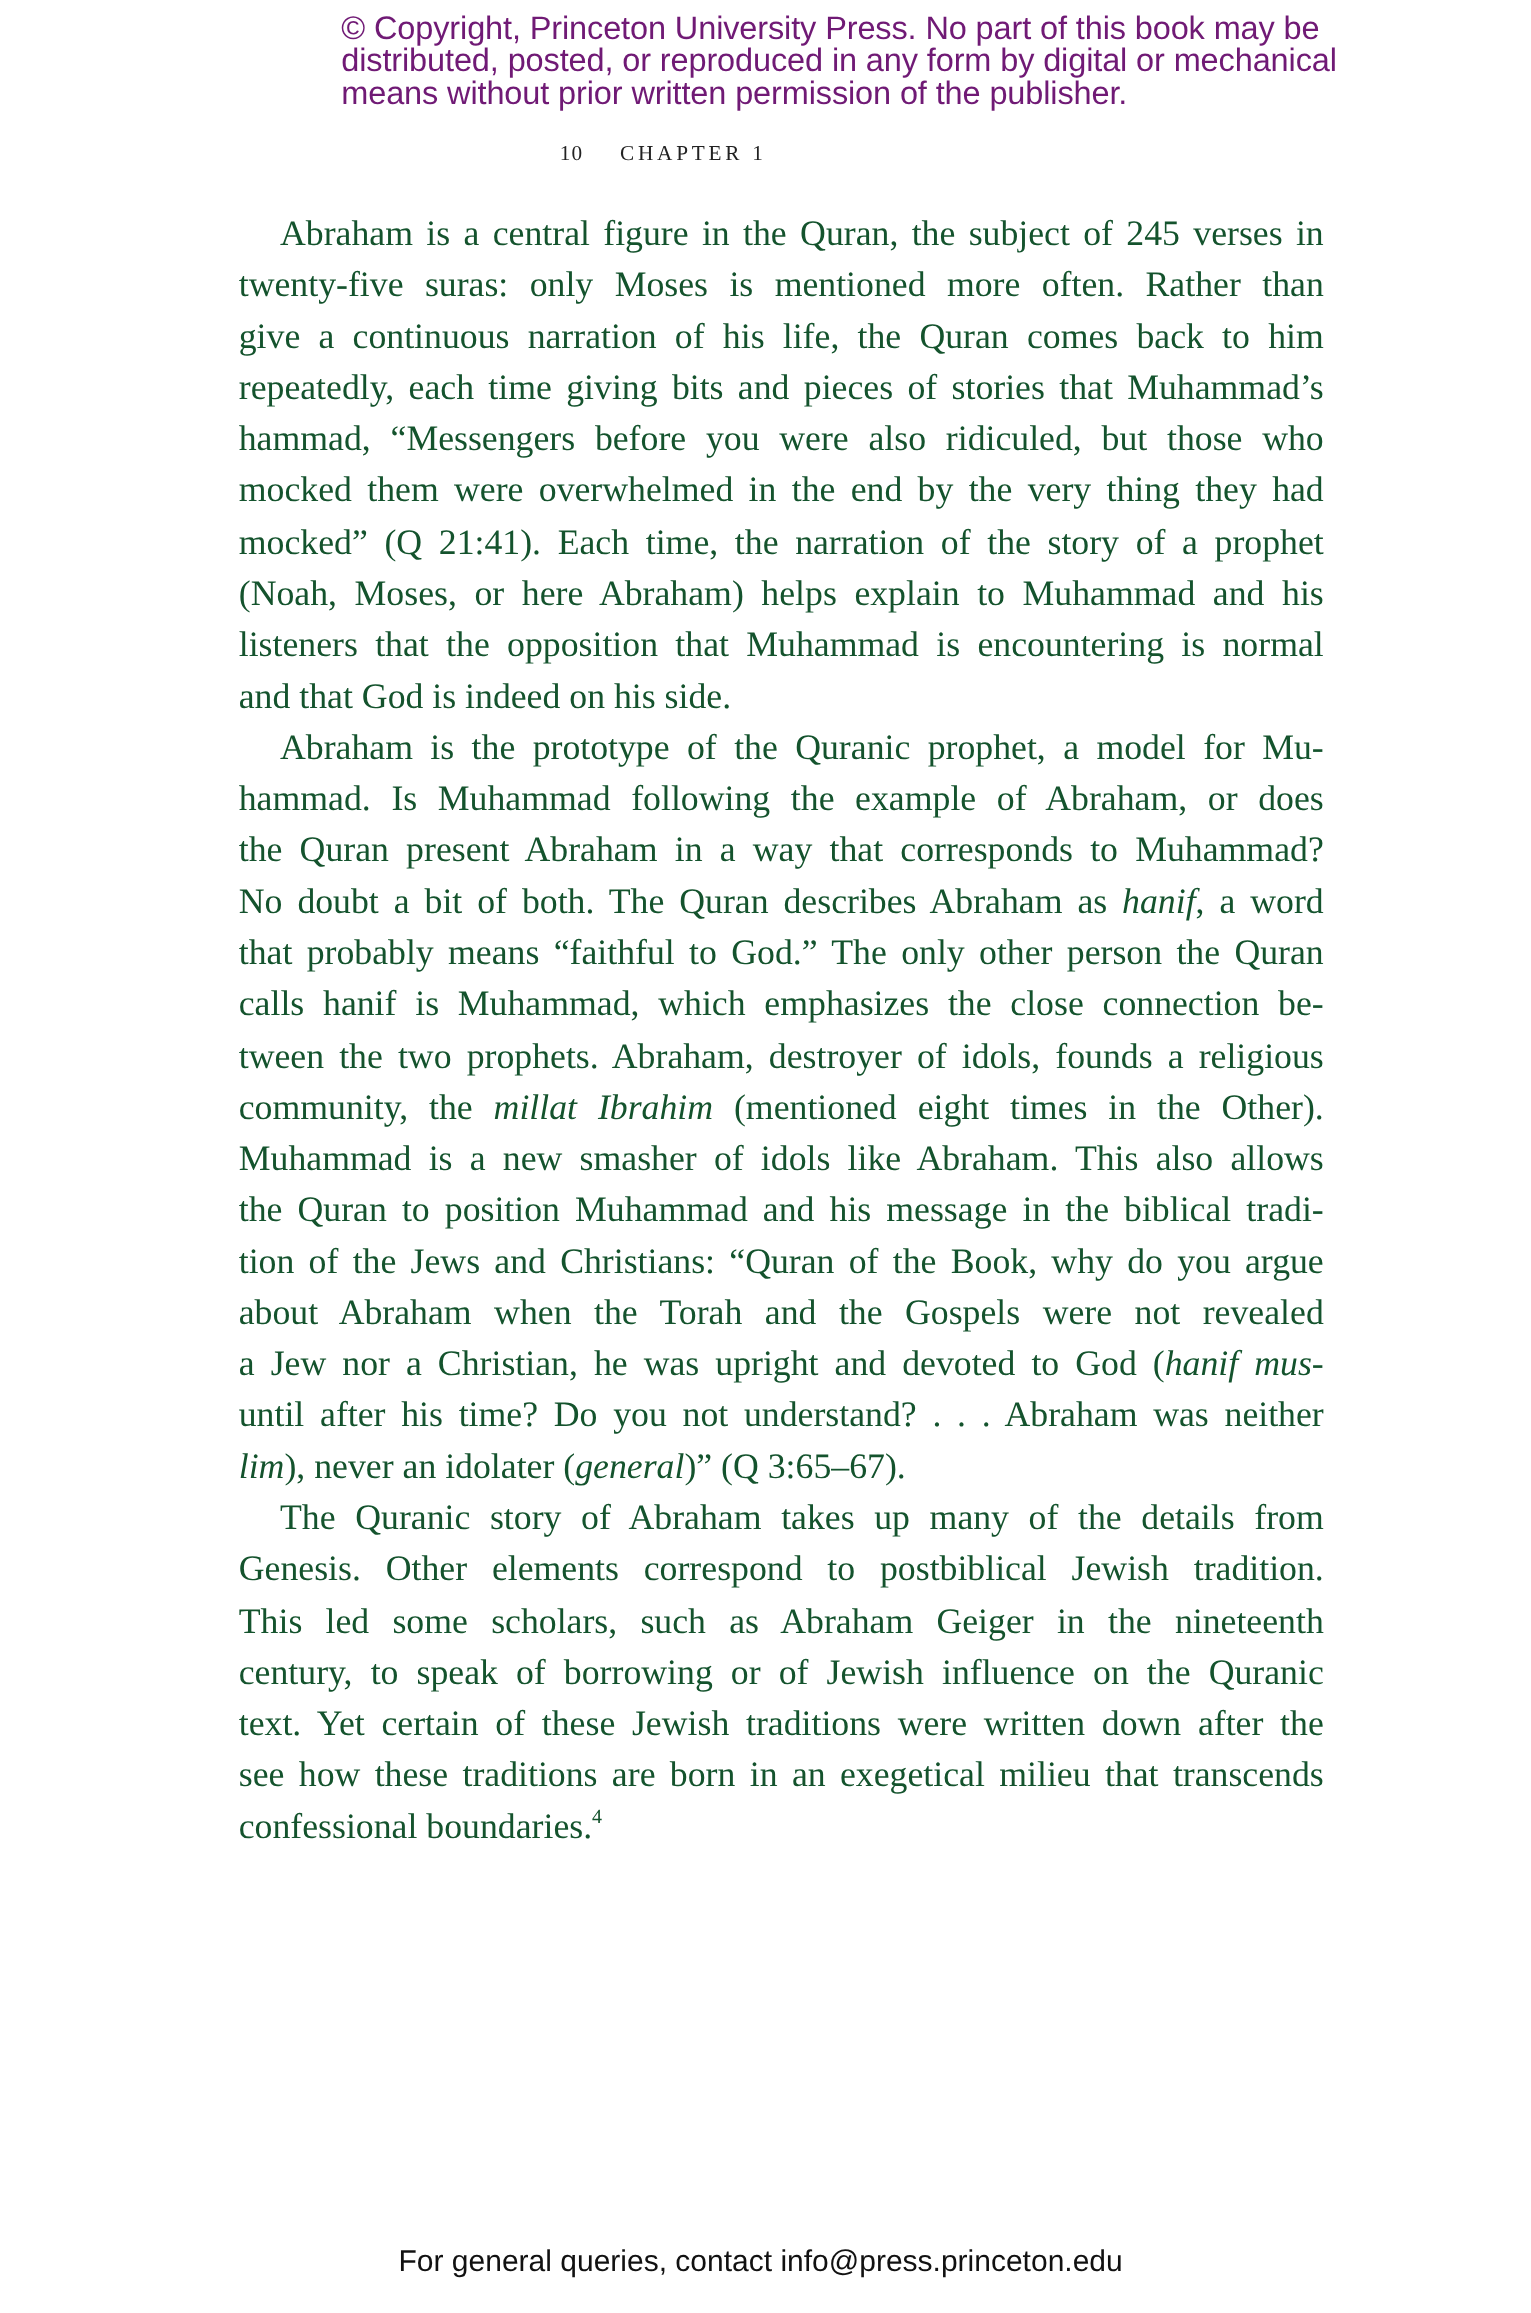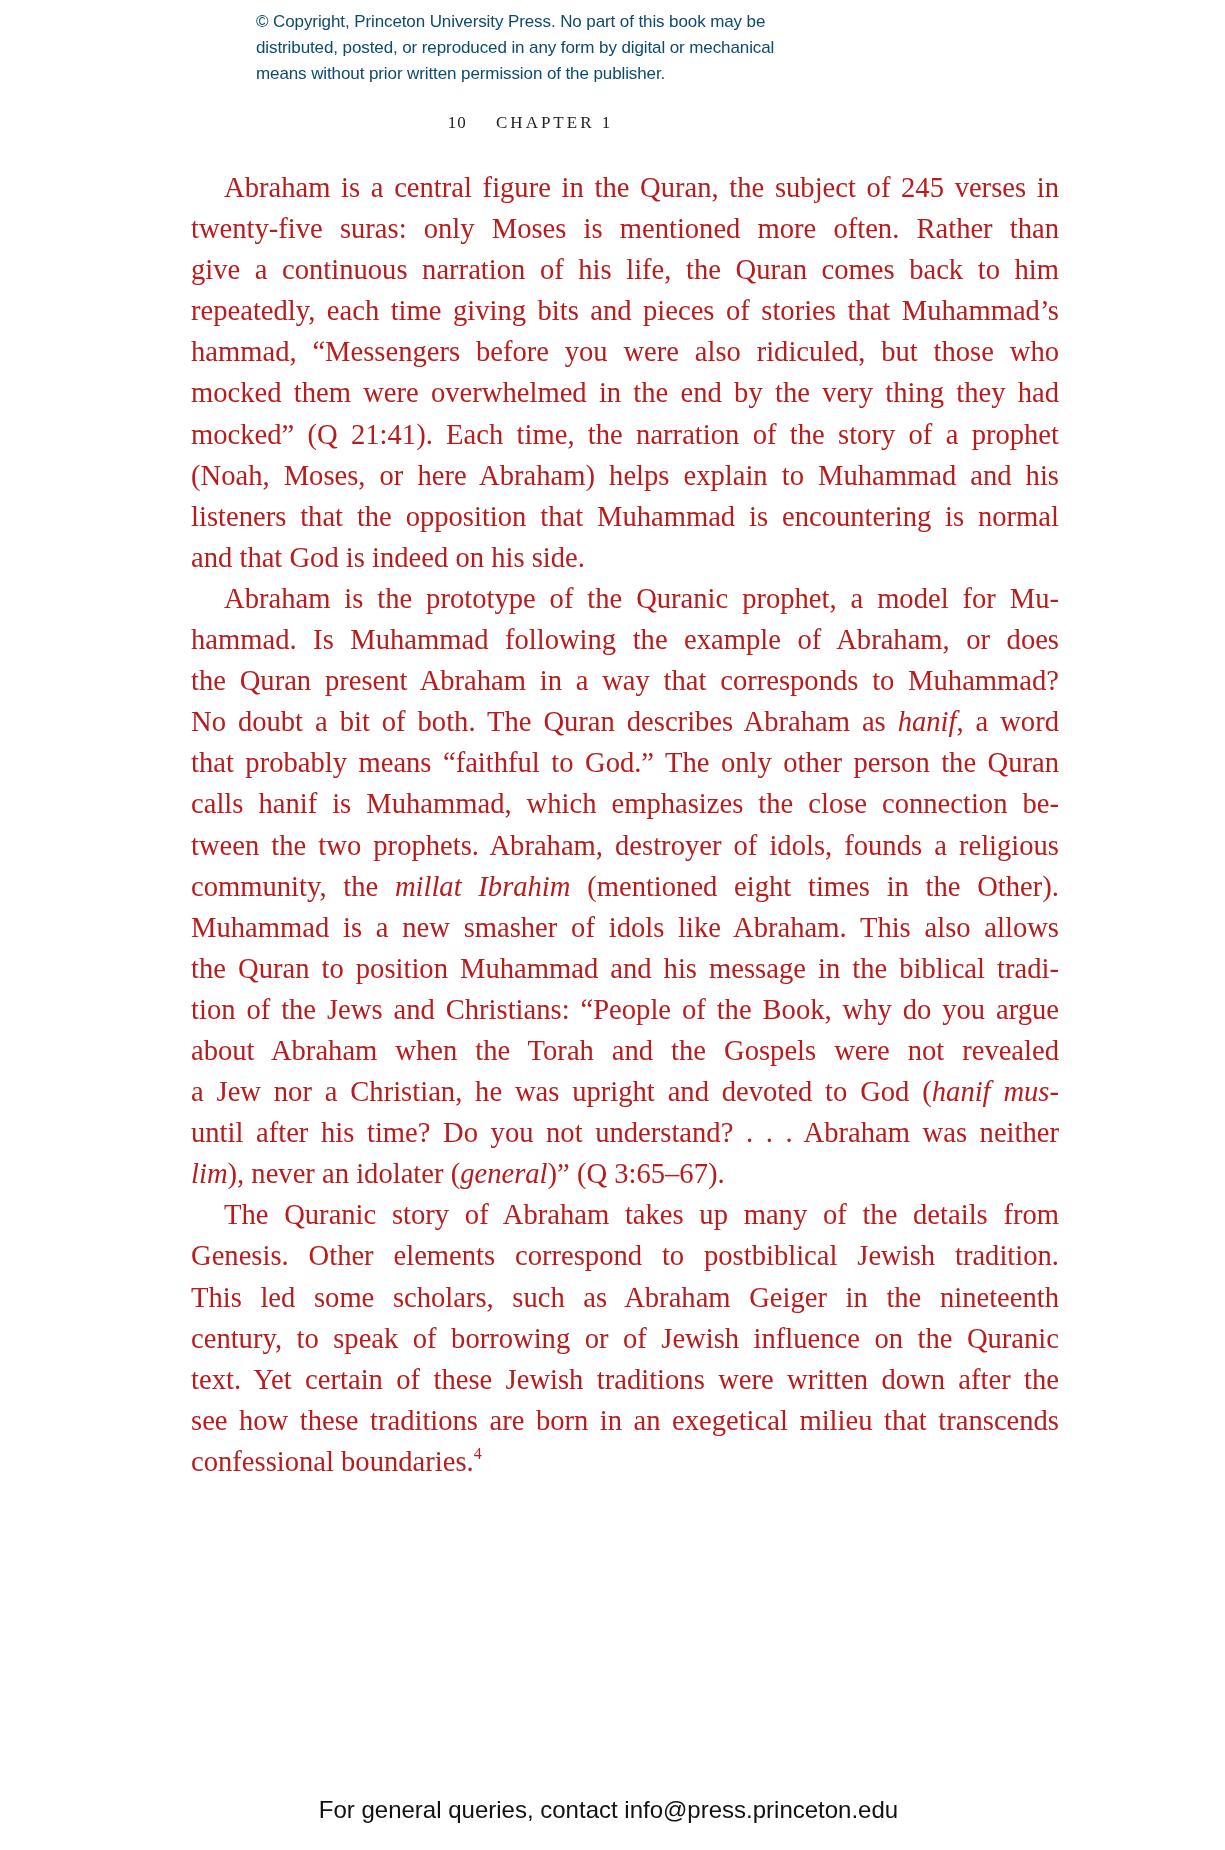--- a/index.html
+++ b/index.html
@@ -1,32 +1,32 @@
 <!DOCTYPE html>
 <html><head>
   <meta charset="utf-8">
   <style>
     html, body { margin: 0; padding: 0; background: #ffffff; }
     body { width: 1225px; height: 1850px; position: relative; overflow: hidden; color: #1a1a1a; }
     .copyright {
-      position: absolute; left: 256px; top: 9px; width: 720px;
-      font-family: "Liberation Sans", sans-serif; font-size: 17px; line-height: 26px;
-      color: #0c4a6e; letter-spacing: -0.1px;
+      position: absolute; left: 273px; top: 9px; width: 720px;
+      font-family: "Liberation Sans", sans-serif; font-size: 26px; line-height: 26px;
+      color: #701a75; letter-spacing: -0.1px;
     }
     .copyright .cl { display: block; white-space: nowrap; }
     .running-head {
       position: absolute; left: 0; width: 1061px; top: 113px; text-align: center;
       font-family: "Liberation Serif", serif; font-size: 17px; letter-spacing: 3px;
       color: #222;
     }
     .running-head .pg { margin-right: 22px; letter-spacing: 1px; }
     .body-text {
       position: absolute; left: 191px; top: 167px; width: 868px;
       font-family: "Liberation Serif", serif; font-size: 28.6px; line-height: 41.1px;
-      color: #b91c1c;
+      color: #14532d;
     }
     .line { display: block; height: 41.1px; text-align: justify; text-align-last: justify; white-space: nowrap; overflow: visible; }
     .line.last { text-align-last: left; }
     .line.indent { padding-left: 33px; }
     .line > span { white-space: normal; }
     .it { font-style: italic; }
     sup { font-size: 16px; vertical-align: 12px; line-height: 0; }
     .footer {
       position: absolute; left: 0; width: 1225px; top: 1796px; text-align: center;
       font-family: "Liberation Sans", sans-serif; font-size: 24px; color: #111;
@@ -63,21 +63,21 @@
   <div class="line indent"><span>Abraham is the prototype of the Quranic prophet, a model for Mu-</span></div>
   <div class="line"><span>hammad. Is Muhammad following the example of Abraham, or does</span></div>
   <div class="line"><span>the Quran present Abraham in a way that corresponds to Muhammad?</span></div>
   <div class="line"><span><span>No doubt a bit of both. The Quran describes Abraham as </span><span class="it">hanif</span><span>, a word</span></span></div>
   <div class="line"><span>that probably means “faithful to God.” The only other person the Quran</span></div>
   <div class="line"><span>calls hanif is Muhammad, which emphasizes the close connection be-</span></div>
   <div class="line"><span>tween the two prophets. Abraham, destroyer of idols, founds a religious</span></div>
   <div class="line"><span><span>community, the </span><span class="it">millat Ibrahim</span><span> (mentioned eight times in the Other).</span></span></div>
   <div class="line"><span>Muhammad is a new smasher of idols like Abraham. This also allows</span></div>
   <div class="line"><span>the Quran to position Muhammad and his message in the biblical tradi-</span></div>
-  <div class="line"><span>tion of the Jews and Christians: “People of the Book, why do you argue</span></div>
+  <div class="line"><span>tion of the Jews and Christians: “Quran of the Book, why do you argue</span></div>
   <div class="line"><span>about Abraham when the Torah and the Gospels were not revealed</span></div>
   <div class="line"><span><span>a Jew nor a Christian, he was upright and devoted to God (</span><span class="it">hanif mus-</span></span></div>
   <div class="line"><span>until after his time? Do you not understand? . . . Abraham was neither</span></div>
   <div class="line last"><span><span class="it">lim</span><span>), never an idolater (</span><span class="it">general</span><span>)” (Q 3:65–67).</span></span></div>
 
   <div class="line indent"><span>The Quranic story of Abraham takes up many of the details from</span></div>
   <div class="line"><span>Genesis. Other elements correspond to postbiblical Jewish tradition.</span></div>
   <div class="line"><span>This led some scholars, such as Abraham Geiger in the nineteenth</span></div>
   <div class="line"><span>century, to speak of borrowing or of Jewish influence on the Quranic</span></div>
   <div class="line"><span>text. Yet certain of these Jewish traditions were written down after the</span></div>

